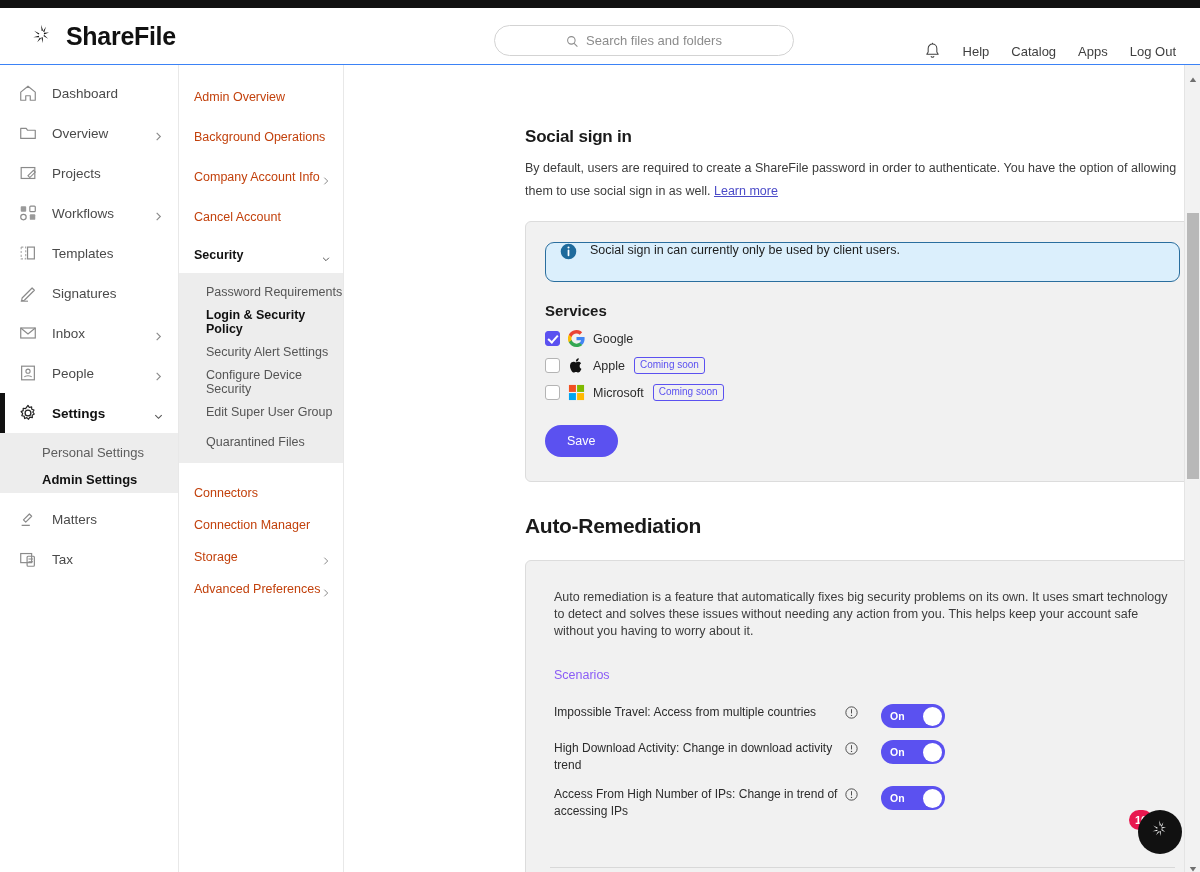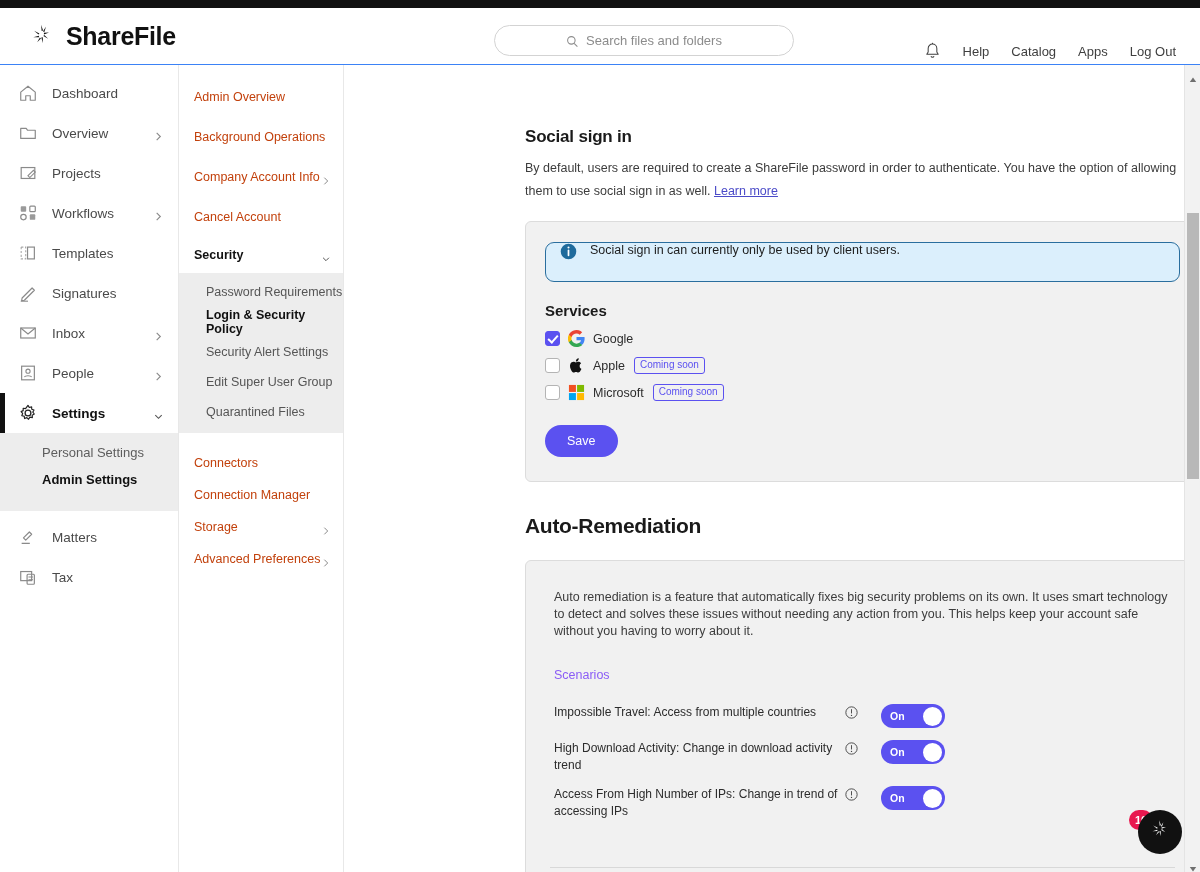--- a/index.html
+++ b/index.html
@@ -57,21 +57,21 @@
   }
   .nav-item .ic { width: 20px; height: 20px; flex: none; display: block; }
   .nav-label { font-size: 13.5px; color: #4a4a4a; flex: 1; }
   .nav-item.active { background: #fff; }
   .nav-item.active .nav-label { color: #111; font-weight: 700; }
   .nav-item.active::before {
     content: ""; position: absolute; left: 0; top: 0;
     width: 5px; height: 100%; background: #111;
   }
   .chev { width: 11px; height: 11px; margin-right: 14px; flex: none; }
-  .sub-group { background: #ededed; padding: 6px 0 18px 0; }
+  .sub-group { background: #ededed; padding: 6px 0 0 0; }
   .sub-item { height: 27px; display: flex; align-items: center; padding-left: 42px; cursor: pointer; }
   .sub-label { font-size: 13px; color: #5d5d5d; }
   .sub-item.active .sub-label { color: #111; font-weight: 700; }
 
   
   .secnav {
     width: 165px; flex: none; background: #fff;
     border-right: 1px solid #e8e8e8; padding-top: 12px;
   }
   .sec-item {
@@ -435,20 +435,23 @@
         <div class="sec-sub-item">
           <span class="sec-sub-label">Password Requirements</span>
         </div>
         <div class="sec-sub-item active">
           <span class="sec-sub-label">Login &amp; Security Policy</span>
         </div>
         <div class="sec-sub-item">
           <span class="sec-sub-label">Security Alert Settings</span>
         </div>
         <div class="sec-sub-item">
+          <span class="sec-sub-label">Configure Device Security</span>
+        </div>
+        <div class="sec-sub-item">
           <span class="sec-sub-label">Edit Super User Group</span>
         </div>
         <div class="sec-sub-item">
           <span class="sec-sub-label">Quarantined Files</span>
         </div>
       </div>
 
       <div class="sec-spacer"></div>
 
       <div class="sec-item" style="height:31px">

